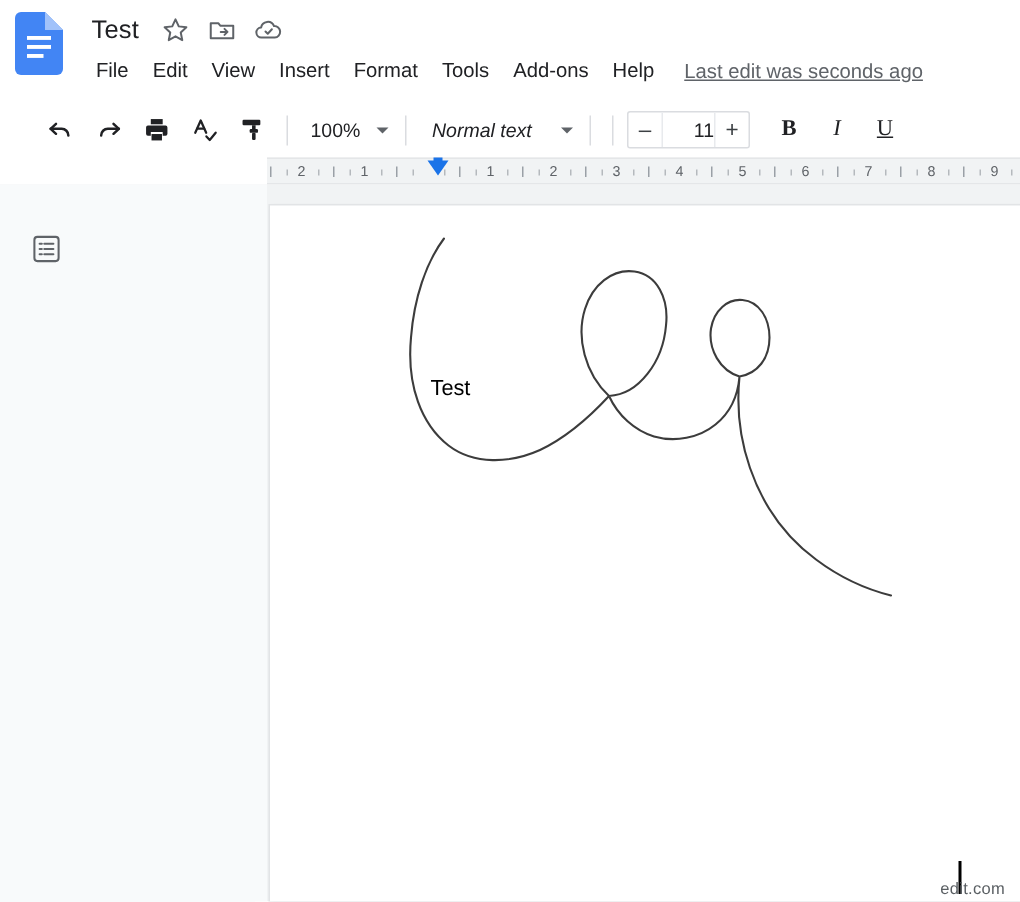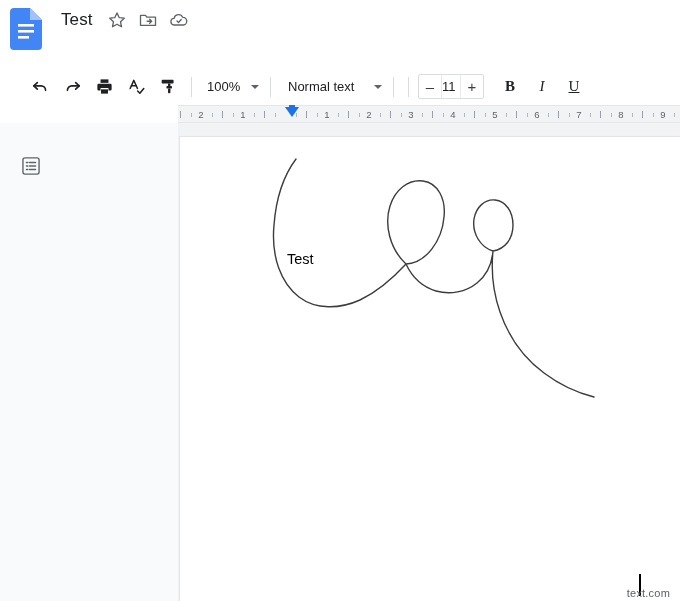--- a/index.html
+++ b/index.html
@@ -63,42 +63,42 @@
   }
   .tb-zoom {
     display: flex; align-items: center; height: 26px; padding: 0 4px 0 8px;
     font-size: 13px; color: #202124; border-radius: 3px; flex: none;
   }
   .tb-zoom .val { min-width: 36px; }
   .tb-style {
     display: flex; align-items: center; height: 26px; padding: 0 4px 0 10px;
     font-size: 13px; color: #202124; border-radius: 3px; flex: none;
   }
-  .tb-style .val { min-width: 78px; }
+  .tb-style .val { min-width: 78px; font-style: italic; }
   .tb-font {
     display: flex; align-items: center; height: 26px; padding: 0 4px 0 10px;
     font-size: 13px; color: #202124; border-radius: 3px; flex: none;
   }
   .tb-font .val { min-width: 72px; }
   .caret {
     width: 0; height: 0; border-left: 4px solid transparent;
     border-right: 4px solid transparent; border-top: 4px solid #5f6368;
     margin-left: 8px; flex: none;
   }
   .fontsize {
     display: flex; align-items: center; height: 25px;
     border: 1px solid #dadce0; border-radius: 2px; flex: none;
     margin-left: 2px; overflow: hidden; background: #fff;
   }
   .fs-btn {
     width: 22px; height: 23px; display: flex; align-items: center;
     justify-content: center; font-size: 15px; color: #3c4043; line-height: 1;
   }
   .fs-val {
-    width: 20px; text-align: left; font-size: 13px; color: #202124;
+    width: 36px; text-align: right; font-size: 13px; color: #202124;
     border-left: 1px solid #e8eaed; border-right: 1px solid #e8eaed;
     height: 23px; line-height: 23px;
   }
   .fmt-btn {
     width: 26px; height: 26px; margin: 0 3px; flex: none;
     display: flex; align-items: center; justify-content: center;
     font-size: 15px; color: #202124; border-radius: 3px;
   }
   .fmt-btn.b { font-weight: bold; font-family: "Liberation Serif", serif; }
   .fmt-btn.i { font-style: italic; font-family: "Liberation Serif", serif; }
@@ -203,20 +203,31 @@
       </span>
 
       <span class="hdr-icon">
         <svg width="20" height="20" viewBox="0 0 24 24" fill="none" stroke="#5f6368" stroke-width="1.6" stroke-linejoin="round">
           <path d="M6.5 18 a4 4 0 0 1 -.4 -8 a5.4 5.4 0 0 1 10.3 -1.2 a3.9 3.9 0 0 1 .6 9.2 z"></path>
           <path d="M9.6 13.2 l1.8 1.8 3.3 -3.6" stroke-linecap="round"></path>
         </svg>
       </span>
     </div>
 
+    <div class="menubar">
+      <span class="menu-item">File</span>
+      <span class="menu-item">Edit</span>
+      <span class="menu-item">View</span>
+      <span class="menu-item">Insert</span>
+      <span class="menu-item">Format</span>
+      <span class="menu-item">Tools</span>
+      <span class="menu-item">Add-ons</span>
+      <span class="menu-item">Help</span>
+      <span class="last-edit">Last edit was seconds ago</span>
+    </div>
   </div>
 
   <div class="toolbar">
     <div style="width:8px;flex:none"></div>
 
     <div class="tb-btn">
       <svg width="19" height="19" viewBox="0 0 24 24" fill="none" stroke="#202124" stroke-width="2.1" stroke-linecap="round" stroke-linejoin="round">
         <path d="M8 7 L3.5 11.2 L8 15.4"></path>
         <path d="M3.5 11.2 h9.3 a5.6 5.6 0 0 1 5.6 5.6"></path>
       </svg>
@@ -355,15 +366,15 @@
     <div class="page">
       <div class="page-text">Test</div>
 
       <svg class="drawing" id="scribble" viewBox="0 0 500 464">
           <path d="M 116 22 C 104 38 96 62 94 88 C 91 120 101 146 119 160 C 136 173 160 172 180 163 C 199 154 214 140 226 127 C 210 112 204 88 210 69 C 215 53 228 42 243 44 C 258 46 266 62 264 80 C 262 104 246 126 226 127 C 232 140 243 150 256 154 C 270 158 286 155 297 146 C 307 138 312 126 313 114 C 300 110 292 96 294 82 C 296 70 305 62 315 63 C 326 64 333 75 333 88 C 333 102 325 112 313 114 C 311 134 313 155 320 175 C 329 201 345 222 364 236 C 380 248 398 256 414 260" fill="none" stroke="#3c3c3c" stroke-width="1.4" stroke-linecap="round" stroke-linejoin="round"></path>
         </svg>
 
       <div class="caret-mark"></div>
     </div>
 
-    <div class="watermark">text.com</div>
+    <div class="watermark">edit.com</div>
   </div>
 </div>
 
 </body></html>

